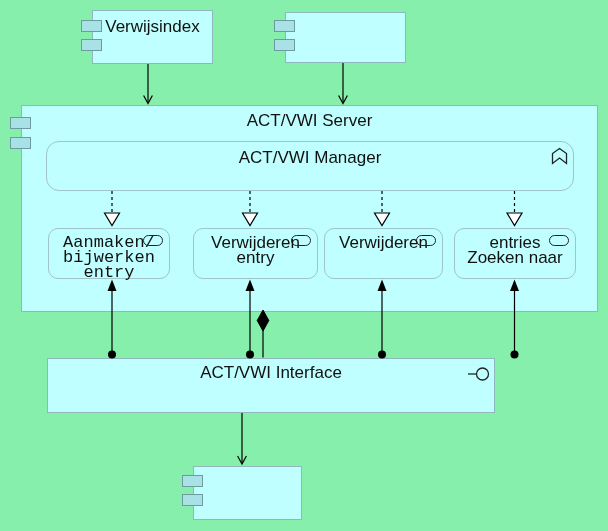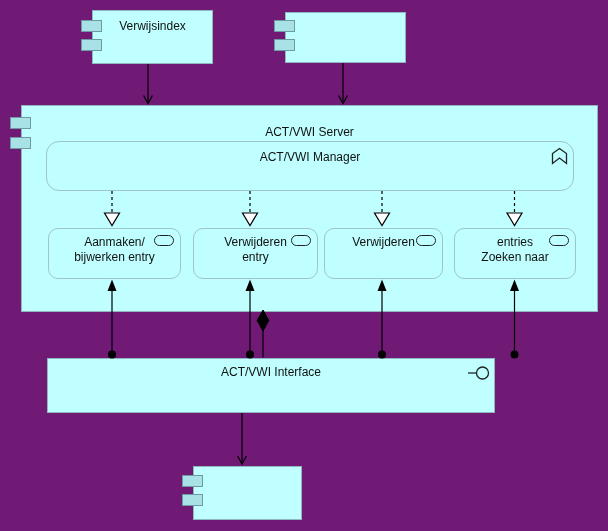--- a/index.html
+++ b/index.html
@@ -1,29 +1,29 @@
 <!DOCTYPE html>
 <html><head>
 <meta charset="utf-8">
 <style>
   html,body{margin:0;padding:0;background:#ffffff;}
   #canvas{
-    position:relative;width:608px;height:531px;background:#701a75;
-    font-family:"Liberation Sans",sans-serif;font-size:12px;color:#111111;
+    position:relative;width:608px;height:531px;background:#86efac;
+    font-family:"Liberation Sans",sans-serif;font-size:17px;color:#111111;
     overflow:hidden;
   }
   .node{
     position:absolute;box-sizing:border-box;background:#BFFFFF;
     border:1px solid #8FB8BE;text-align:center;
   }
   .rounded{border-radius:13px;border-color:#9FC4CA;}
   .svc{border-radius:10px;}
   .node-label{display:block;line-height:15px;}
   .pad-top6{padding-top:6px;}
-  .pad-top7{padding-top:19px;}
+  .pad-top7{padding-top:7px;}
   .pad-top8{padding-top:8px;}
   .comp-icon{
     position:absolute;left:-12px;width:21px;height:12px;box-sizing:border-box;
     background:#A8E2E6;border:1px solid #6D9BA1;
   }
   .oval-icon{
     position:absolute;right:6px;top:6px;width:20px;height:11px;
     box-sizing:border-box;border:1.4px solid #222;border-radius:7px;
   }
   .func-icon{position:absolute;right:5px;top:5px;}
@@ -57,21 +57,21 @@
 
     <div class="node rounded" style="left:24px;top:35px;width:528px;height:50px;">
       <span class="func-icon">
         <svg width="17" height="18" viewBox="0 0 17 18">
           <path d="M1.5,16.5 L1.5,6.5 L8.5,1.5 L15.5,6.5 L15.5,16.5 L8.5,11 Z" fill="none" stroke="#222" stroke-width="1.3"></path>
         </svg>
       </span>
       <span class="node-label pad-top8">ACT/VWI Manager</span>
     </div>
 
-    <div class="node rounded svc" style="left:26px;top:122px;width:133px;height:51px;">
+    <div class="node rounded svc" style="left:26px;top:122px;width:122px;height:51px;font-family:Liberation Mono, monospace;">
       <span class="oval-icon"></span>
       <div class="two-line pad-top6">
         <span class="node-label">Aanmaken/</span>
         <span class="node-label">bijwerken entry</span>
       </div>
     </div>
 
     <div class="node rounded svc" style="left:171px;top:122px;width:125px;height:51px;">
       <span class="oval-icon"></span>
       <div class="two-line pad-top6">

